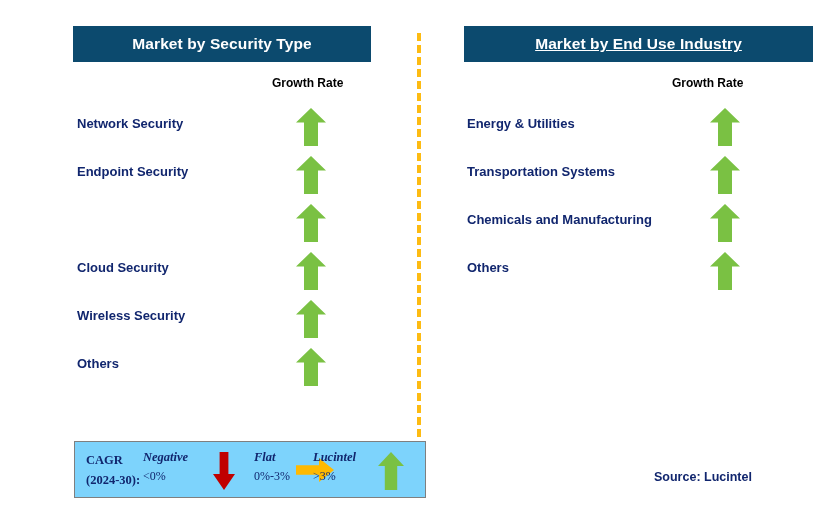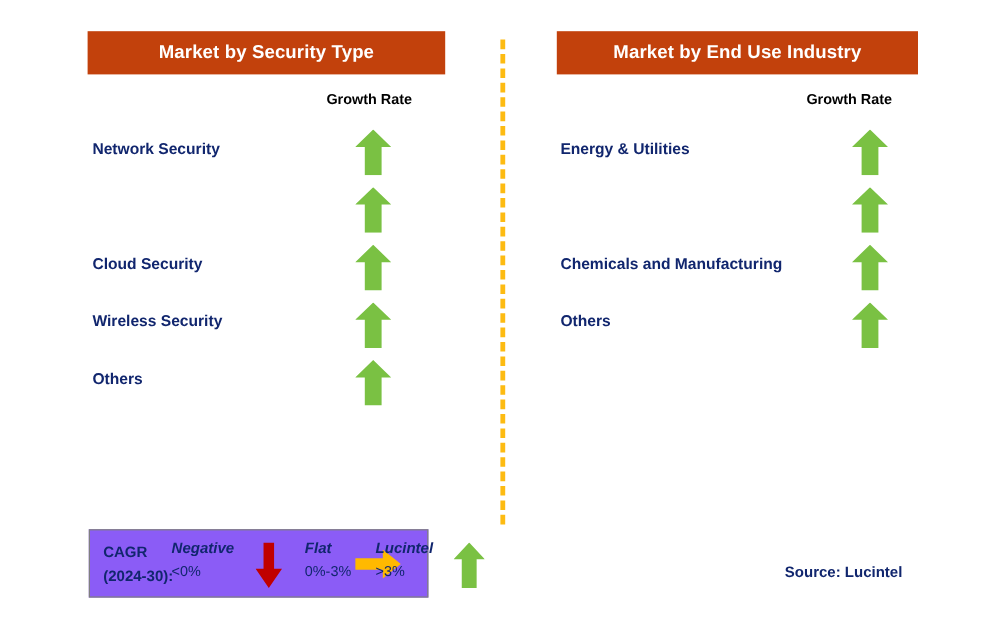--- a/index.html
+++ b/index.html
@@ -22,31 +22,31 @@
     top: 0;
     height: 522px;
   }
   #panel-left  { left: 0px;   width: 414px; }
   #panel-right { left: 414px; width: 415px; }
 
   .panel-title {
     position: absolute;
     top: 26px;
     height: 36px;
-    background: #c2410c;
+    background: #0c4a6e;
     color: #ffffff;
     font-size: 15.5px;
     font-weight: bold;
     display: flex;
     align-items: center;
     justify-content: center;
     letter-spacing: 0.1px;
   }
   #panel-left .panel-title  { left: 73px; width: 298px; }
-  #panel-right .panel-title { left: 50px; width: 301px; }
+  #panel-right .panel-title { left: 50px; width: 349px; text-decoration: underline; }
 
   .growth-rate-label {
     position: absolute;
     top: 76px;
     font-size: 12px;
     font-weight: bold;
     color: #000000;
     white-space: nowrap;
   }
   #panel-left .growth-rate-label  { left: 272px; }
@@ -93,25 +93,26 @@
     width: 0px;
     height: 404px;
     border-left: 4px dashed #fdbb12;
   }
 
   
   #legend {
     position: absolute;
     left: 74px;
     top: 441px;
-    width: 283px;
+    width: 352px;
     height: 57px;
     border: 1.5px solid #7f7f7f;
-    background: #8b5cf6;
+    background: #7dd3fc;
     box-sizing: border-box;
+    font-family: Liberation Serif, serif;
   }
   .legend-cagr {
     position: absolute;
     left: 11px;
     top: 8px;
     font-size: 12.5px;
     font-weight: bold;
     color: #11266e;
     line-height: 20px;
   }
@@ -164,20 +165,28 @@
   <div class="rows" id="rows-left">
       <div class="row">
         <div class="row-label">Network Security</div>
         <div class="row-arrow">
           <svg class="arrow-svg" viewBox="0 0 30 38" preserveAspectRatio="none" aria-hidden="true">
             <polygon points="15,0 30,14.5 22,14.5 22,38 8,38 8,14.5 0,14.5" fill="#7AC143"></polygon>
           </svg>
         </div>
       </div>
       <div class="row">
+        <div class="row-label">Endpoint Security</div>
+        <div class="row-arrow">
+          <svg class="arrow-svg" viewBox="0 0 30 38" preserveAspectRatio="none" aria-hidden="true">
+            <polygon points="15,0 30,14.5 22,14.5 22,38 8,38 8,14.5 0,14.5" fill="#7AC143"></polygon>
+          </svg>
+        </div>
+      </div>
+      <div class="row">
         <div class="row-arrow">
           <svg class="arrow-svg" viewBox="0 0 30 38" preserveAspectRatio="none" aria-hidden="true">
             <polygon points="15,0 30,14.5 22,14.5 22,38 8,38 8,14.5 0,14.5" fill="#7AC143"></polygon>
           </svg>
         </div>
       </div>
       <div class="row">
         <div class="row-label">Cloud Security</div>
         <div class="row-arrow">
           <svg class="arrow-svg" viewBox="0 0 30 38" preserveAspectRatio="none" aria-hidden="true">
@@ -210,20 +219,21 @@
   <div class="rows" id="rows-right">
       <div class="row">
         <div class="row-label">Energy &amp; Utilities</div>
         <div class="row-arrow">
           <svg class="arrow-svg" viewBox="0 0 30 38" preserveAspectRatio="none" aria-hidden="true">
             <polygon points="15,0 30,14.5 22,14.5 22,38 8,38 8,14.5 0,14.5" fill="#7AC143"></polygon>
           </svg>
         </div>
       </div>
       <div class="row">
+        <div class="row-label">Transportation Systems</div>
         <div class="row-arrow">
           <svg class="arrow-svg" viewBox="0 0 30 38" preserveAspectRatio="none" aria-hidden="true">
             <polygon points="15,0 30,14.5 22,14.5 22,38 8,38 8,14.5 0,14.5" fill="#7AC143"></polygon>
           </svg>
         </div>
       </div>
       <div class="row">
         <div class="row-label">Chemicals and Manufacturing</div>
         <div class="row-arrow">
           <svg class="arrow-svg" viewBox="0 0 30 38" preserveAspectRatio="none" aria-hidden="true">

